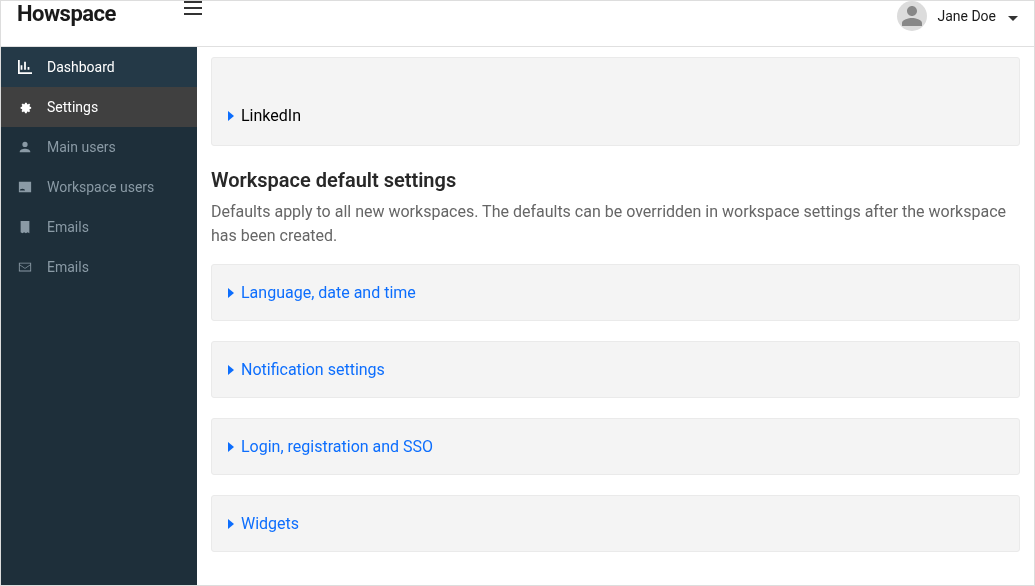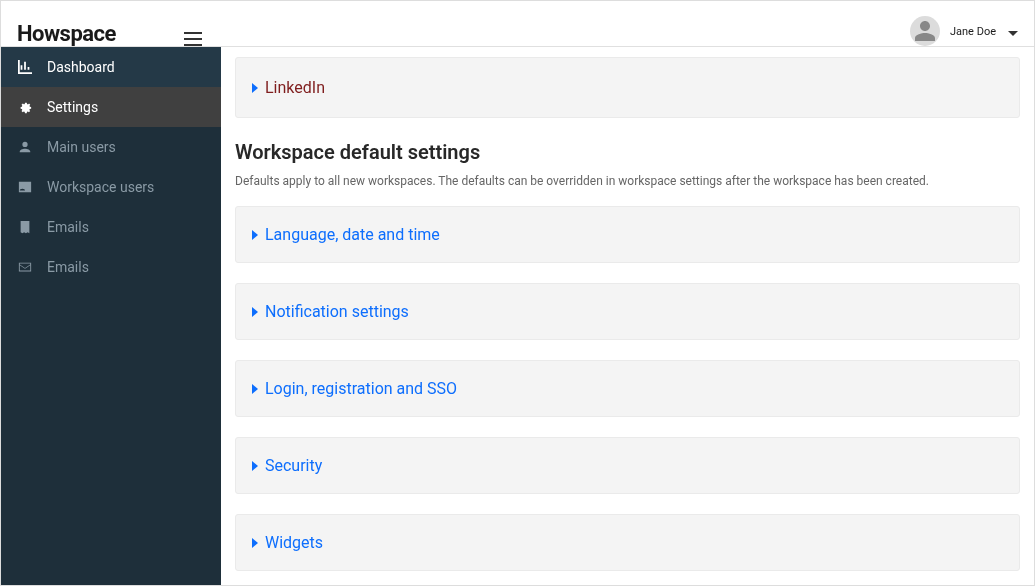--- a/index.html
+++ b/index.html
@@ -1,44 +1,44 @@
 <!DOCTYPE html>
 <html><head>
   <meta charset="utf-8">
   <style>
     * { margin: 0; padding: 0; box-sizing: border-box; }
     body { font-family: -apple-system, BlinkMacSystemFont, "Segoe UI", Roboto, Helvetica, Arial, sans-serif; background: #fff; width: 1035px; height: 586px; overflow: hidden; border: 1px solid #ddd; }
     
-    .header { height: 46px; display: flex; align-items: flex-end; padding: 0 16px; border-bottom: 1px solid #e0e0e0; background: #fff; }
+    .header { height: 46px; display: flex; align-items: flex-start; padding: 0 16px; border-bottom: 1px solid #e0e0e0; background: #fff; }
     .logo { font-size: 22px; font-weight: 700; color: #1a1a1a; letter-spacing: -0.5px; }
     .hamburger { margin-left: 68px; cursor: pointer; }
     .hamburger svg { display: block; }
     .header-right { margin-left: auto; display: flex; align-items: center; gap: 10px; cursor: pointer; }
     .avatar { width: 30px; height: 30px; border-radius: 50%; background: #dcdcdc; display: flex; align-items: center; justify-content: center; overflow: hidden; }
     .avatar svg { width: 24px; height: 24px; fill: #888; }
-    .user-name { font-size: 11px; color: #1a1a1a; }
+    .user-name { font-size: 14px; color: #1a1a1a; }
     .caret-down { margin-left: 2px; }
     
     .layout { display: flex; height: calc(100% - 46px); }
     
-    .sidebar { width: 220px; background: #1e2f3a; flex-shrink: 0; }
+    .sidebar { width: 196px; background: #1e2f3a; flex-shrink: 0; }
     .sidebar-item { display: flex; align-items: center; height: 40px; padding: 0 16px; color: #8a9aa5; cursor: pointer; font-size: 14px; gap: 14px; }
     .sidebar-item.highlight { background: #243947; color: #fff; }
     .sidebar-item.active { background: #404040; color: #fff; }
     .sidebar-item .icon { width: 16px; display: flex; justify-content: center; }
     .sidebar-item svg { width: 14px; height: 14px; fill: currentColor; }
     
     .content { flex: 1; overflow-y: auto; padding: 0 14px 20px 14px; background: #fff; }
     
     .section-card { background: #f4f4f4; border: 1px solid #eaeaea; border-radius: 3px; padding: 20px 16px; margin-top: 10px; }
-    .section-link { display: flex; align-items: center; gap: 6px; color: #7f1d1d; font-size: 16px; cursor: pointer; }
+    .section-link { display: flex; align-items: center; gap: 6px; color: #000000; font-size: 16px; cursor: pointer; margin-top: 28px; }
     .section-link .caret-right svg { fill: #0d6efd; }
     
     .page-title { font-size: 20px; font-weight: 600; color: #282828; margin: 22px 0 8px 0; }
-    .page-subtitle { font-size: 12px; color: #666; margin-bottom: 16px; line-height: 1.5; }
+    .page-subtitle { font-size: 16px; color: #666; margin-bottom: 16px; line-height: 1.5; }
     
     .accordion-item { background: #f4f4f4; border: 1px solid #eaeaea; border-radius: 3px; padding: 18px 16px; margin-bottom: 20px; }
     .accordion-header { display: flex; align-items: center; gap: 6px; color: #0d6efd; font-size: 16px; cursor: pointer; }
     .accordion-header .caret-right svg { fill: #0d6efd; }
   </style>
 </head>
 <body>
 
 <div class="header">
   <div class="logo">Howspace</div>
@@ -147,28 +147,20 @@
 
     <div class="accordion-item">
       <div class="accordion-header">
         <span class="caret-right"><svg width="7" height="10" viewBox="0 0 7 10">
               <path d="M0 0l6 5-6 5z"></path>
             </svg></span>
         <span>Login, registration and SSO</span>
       </div>
     </div>
 
-    <div class="accordion-item">
-      <div class="accordion-header">
-        <span class="caret-right"><svg width="7" height="10" viewBox="0 0 7 10">
-              <path d="M0 0l6 5-6 5z"></path>
-            </svg></span>
-        <span>Security</span>
-      </div>
-    </div>
 
     <div class="accordion-item">
       <div class="accordion-header">
         <span class="caret-right"><svg width="7" height="10" viewBox="0 0 7 10">
               <path d="M0 0l6 5-6 5z"></path>
             </svg></span>
         <span>Widgets</span>
       </div>
     </div>
 

